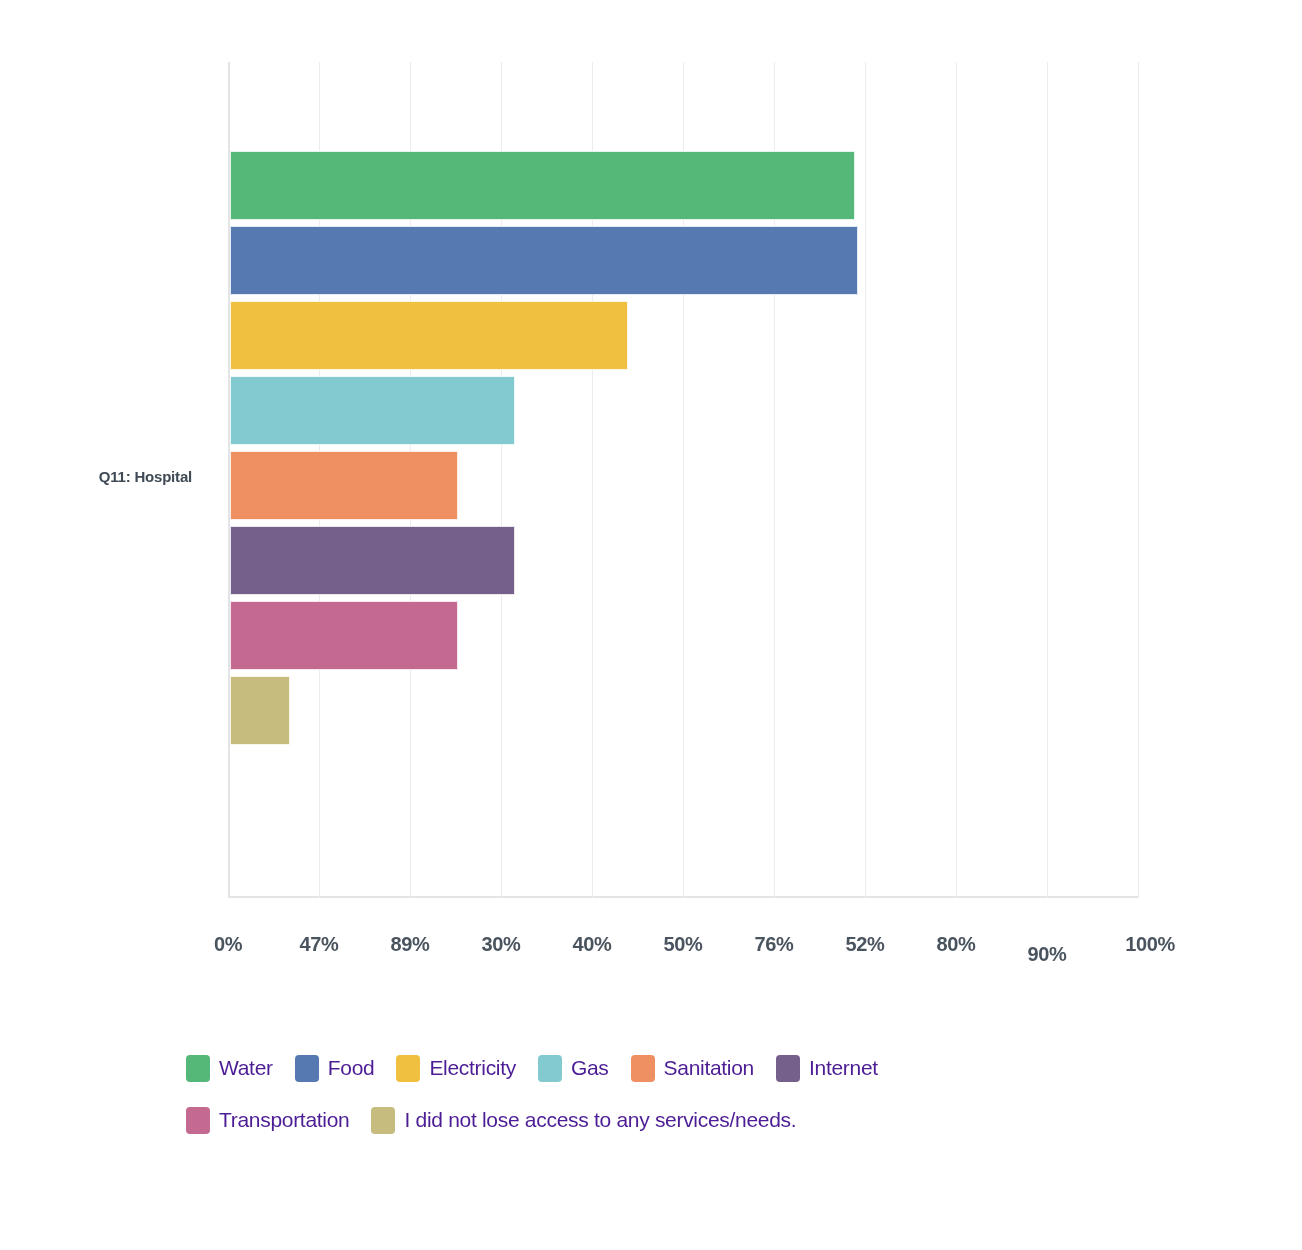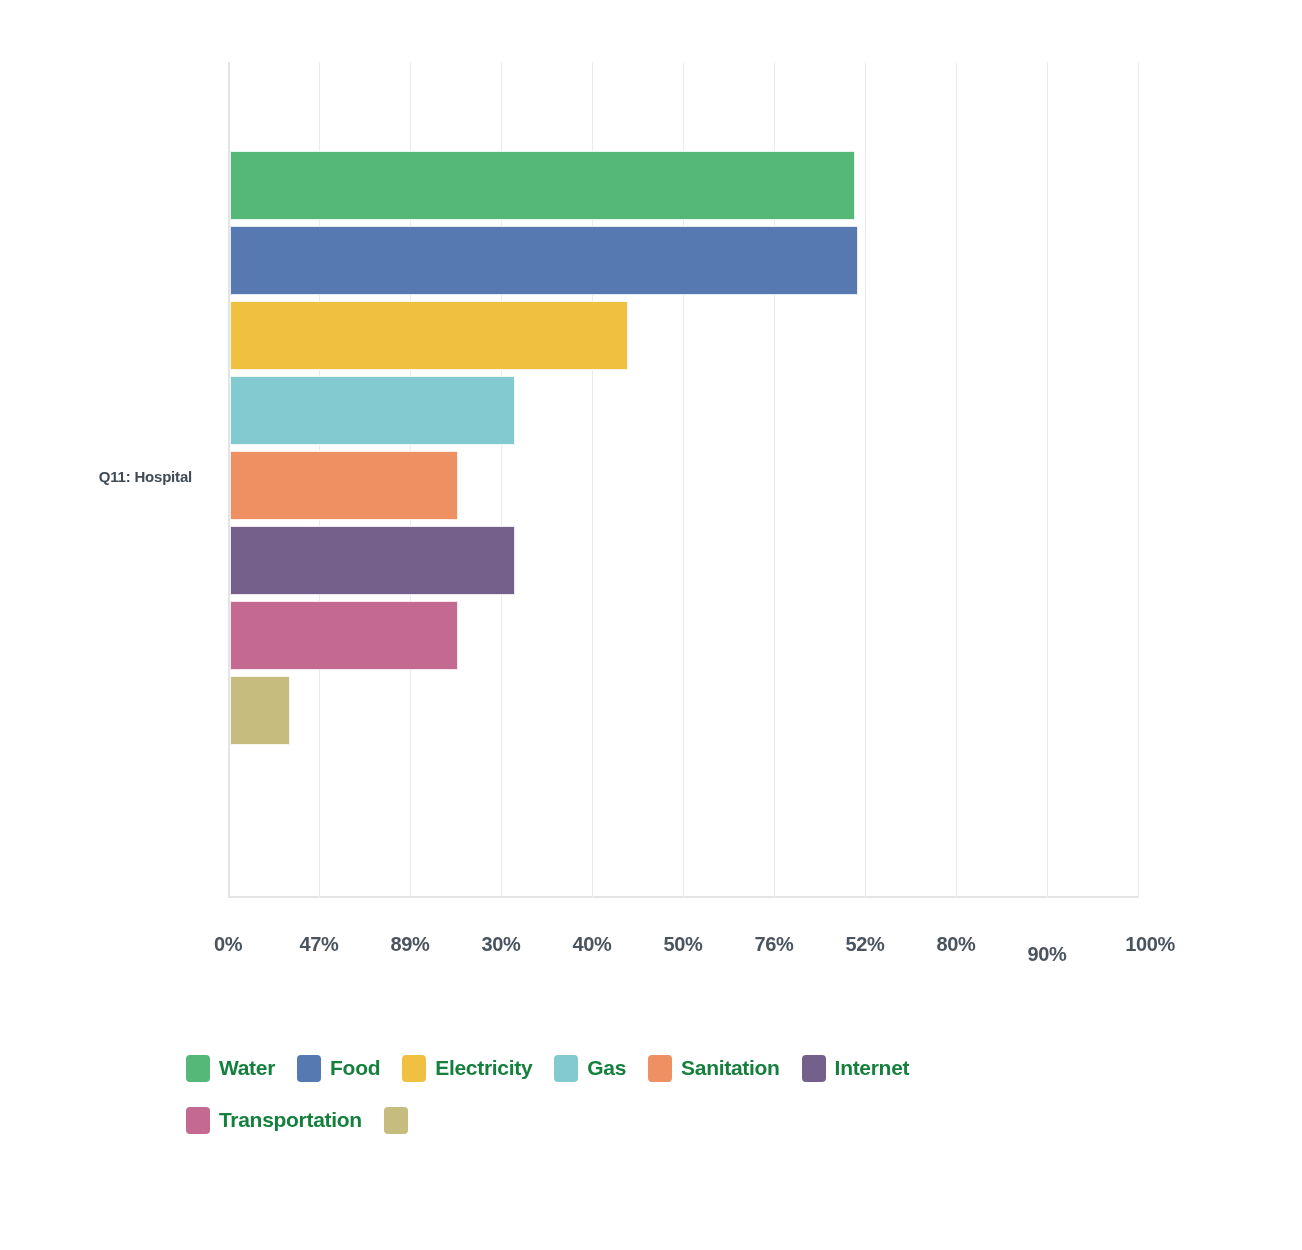--- a/index.html
+++ b/index.html
@@ -127,23 +127,23 @@
   }
   .legend-swatch {
     width: 24px;
     height: 27px;
     border-radius: 4px;
     margin-right: 9px;
     flex: 0 0 auto;
   }
   .legend-label {
     font-size: 21px;
-    font-weight: bold;
+    font-weight: normal;
     letter-spacing: -0.3px;
-    color: #15803d;
+    color: #4c1d95;
     white-space: nowrap;
   }
   .legend-break {
     flex-basis: 100%;
     height: 0;
   }
 </style>
 </head>
 <body>
 
@@ -234,17 +234,18 @@
         <span class="legend-swatch" style="background: rgb(117, 96, 139);"></span>
         <span class="legend-label">Internet</span>
       </div>
       <div class="legend-break"></div>
       <div class="legend-item">
         <span class="legend-swatch" style="background: rgb(196, 105, 143);"></span>
         <span class="legend-label">Transportation</span>
       </div>
       <div class="legend-item">
         <span class="legend-swatch" style="background: rgb(198, 188, 126);"></span>
+        <span class="legend-label">I did not lose access to any services/needs.</span>
       </div>
       <div class="legend-break"></div>
     </div>
 
 </div>
 
 </body></html>

